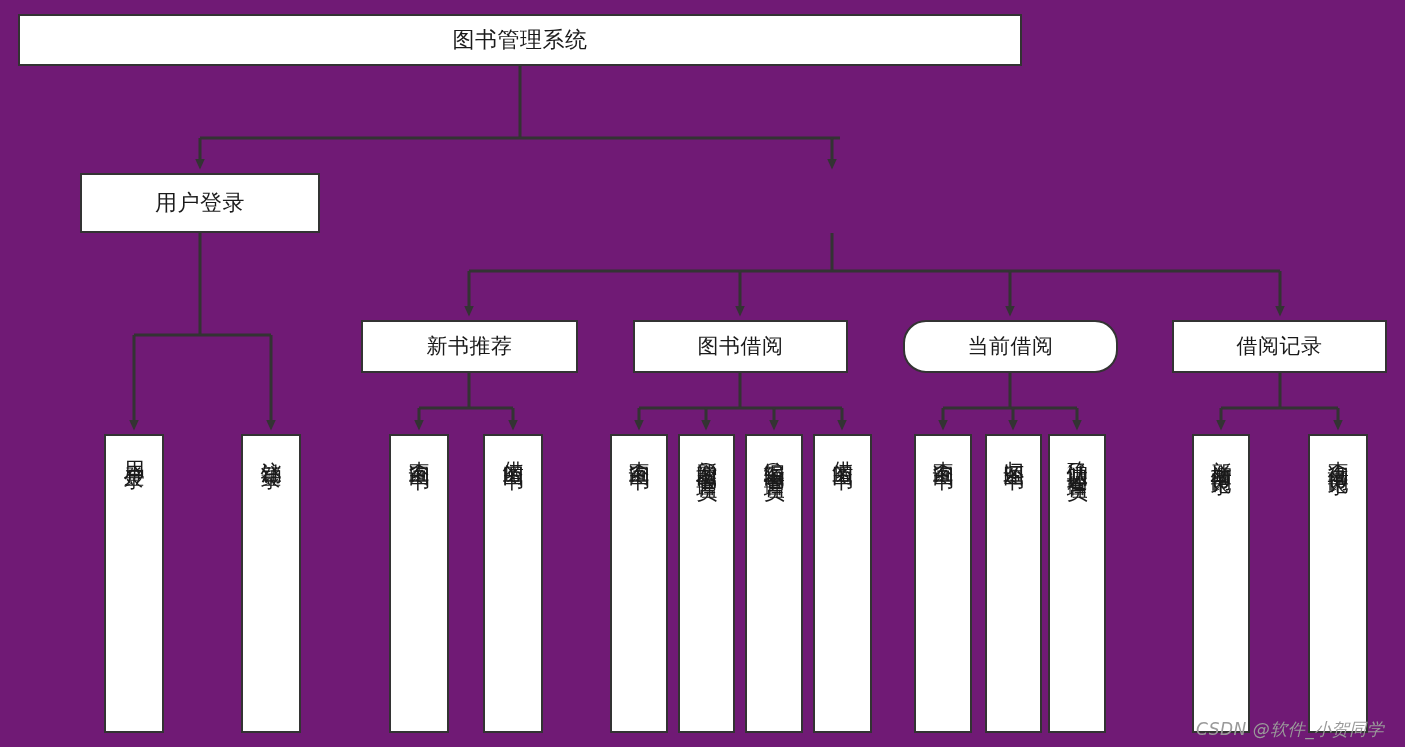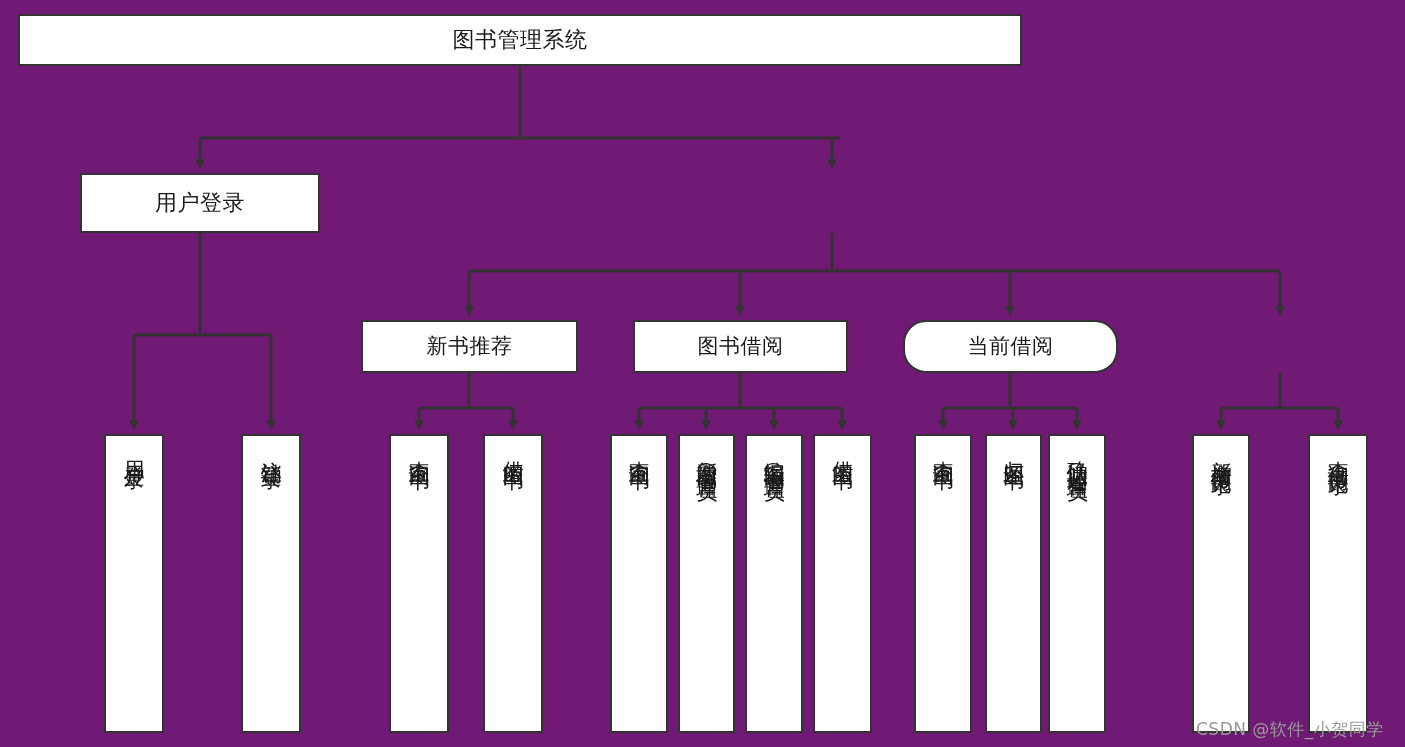--- a/index.html
+++ b/index.html
@@ -55,20 +55,21 @@
   }
   .node.root .node-label { font-size: 22px; }
   .node.level2 .node-label { font-size: 22px; }
   .node.level3 .node-label { font-size: 21px; }
   .watermark {
     position: absolute;
     font-size: 17px;
     color: #9a9a9a;
     white-space: nowrap;
     letter-spacing: 0.5px;
+    font-style: italic;
   }
 </style>
 </head>
 <body>
 
 <div id="diagram-root">
 
   <svg id="wires" viewBox="0 0 1405 747" xmlns="http://www.w3.org/2000/svg">
     <defs>
       <marker id="arrow" markerWidth="11" markerHeight="11" refX="1.5" refY="5" orient="auto" markerUnits="userSpaceOnUse">
@@ -129,20 +130,23 @@
 
   <div class="node level3" style="left:361px; top:320px; width:217px; height:53px;">
     <span class="node-label">新书推荐</span>
   </div>
   <div class="node level3" style="left:633px; top:320px; width:215px; height:53px;">
     <span class="node-label">图书借阅</span>
   </div>
   <div class="node level3" style="left:903px; top:320px; width:215px; height:53px;border-radius:23px;">
     <span class="node-label">当前借阅</span>
   </div>
+  <div class="node level3" style="left:1172px; top:320px; width:215px; height:53px;">
+    <span class="node-label">借阅记录</span>
+  </div>
 
   <div class="node vertical" style="left:104px; top:434px; width:60px; height:299px;">
     <span class="node-label">用户登录</span>
   </div>
   <div class="node vertical" style="left:241px; top:434px; width:60px; height:299px;">
     <span class="node-label">注销登录</span>
   </div>
   <div class="node vertical" style="left:389px; top:434px; width:60px; height:299px;">
     <span class="node-label">查询图书</span>
   </div>

